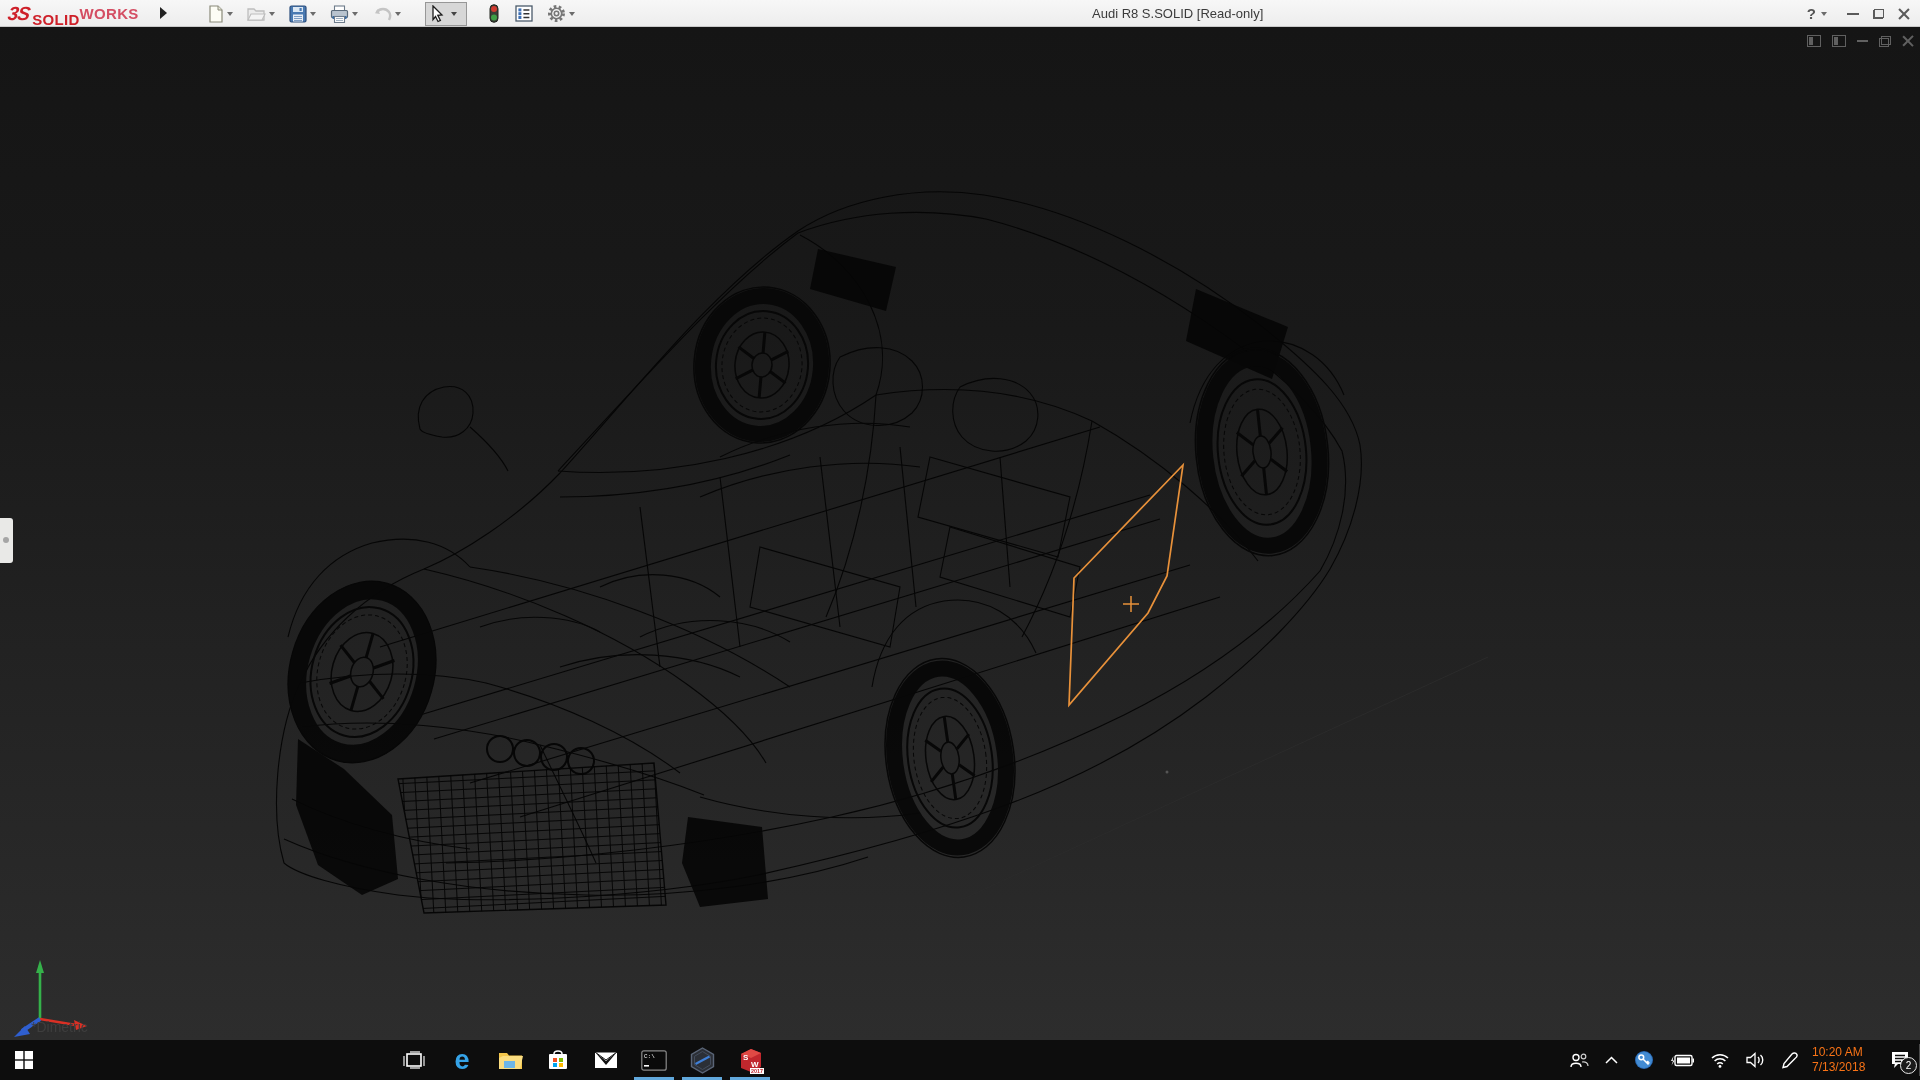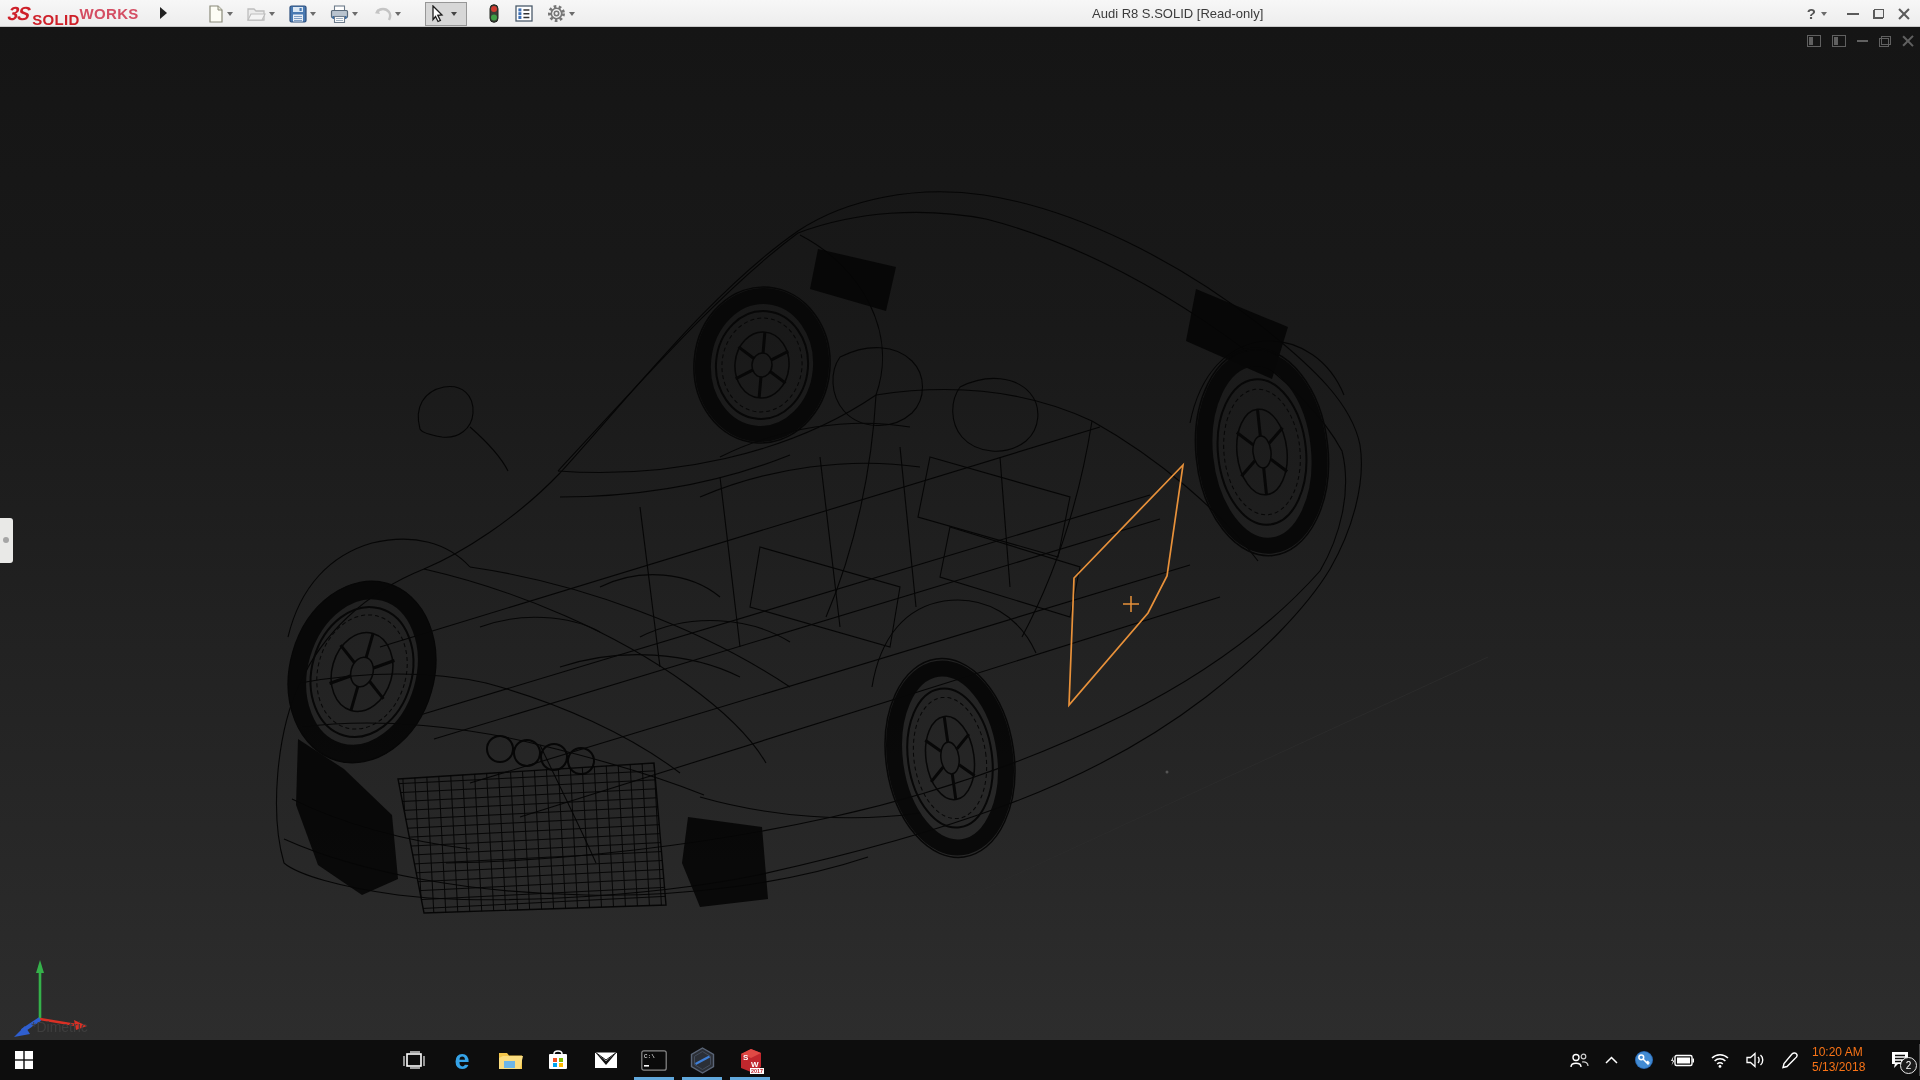--- a/index.html
+++ b/index.html
@@ -494,21 +494,21 @@
           <path d="M14.5 3 C17.5 5.5 17.5 10.5 14.5 13" fill="none" stroke="#fff" stroke-width="1.4"></path>
         </svg>
       </span>
       <span class="trayicon">
         <svg width="17" height="17" viewBox="0 0 17 17">
           <path d="M11 2 C12.5 0.5 15 0.8 15.8 2.4 C16.6 4 15.5 5.5 14 6.5 L6 14.5 L2 15.5 L3 11.5 Z" fill="none" stroke="#fff" stroke-width="1.4"></path>
         </svg>
       </span>
       <div class="clock">
         <div>10:20 AM</div>
-        <div>5/13/2018</div>
+        <div>7/13/2018</div>
       </div>
       <span class="action">
         <svg width="20" height="18" viewBox="0 0 20 18">
           <path d="M2 1 H18 V13 H8 L4 17 L4.8 13 H2 Z" fill="#fff"></path>
           <path d="M5 4.5h10M5 7.5h10M5 10.5h6" stroke="#0d0d0d" stroke-width="1.3"></path>
         </svg>
         <span class="badge">2</span>
       </span>
       <span class="show-desktop"></span>
     </div>

